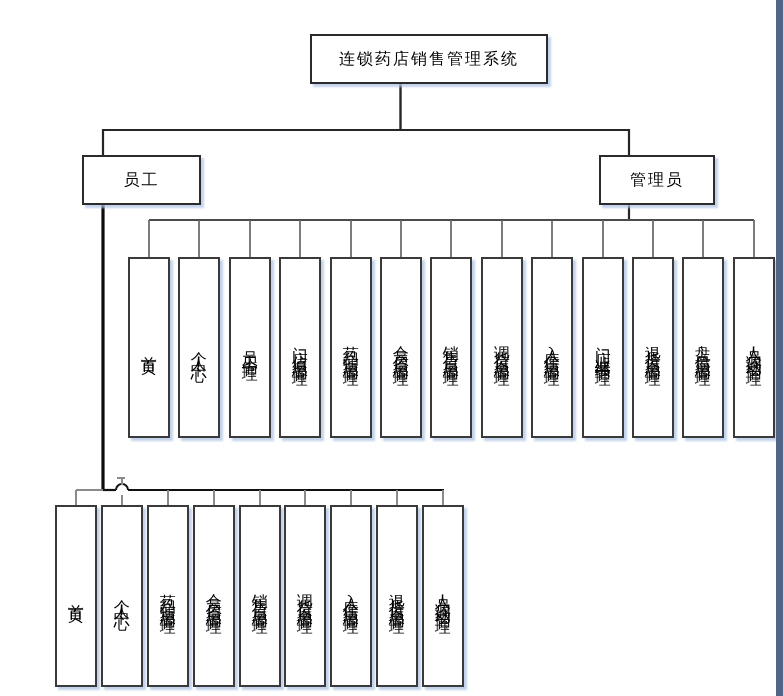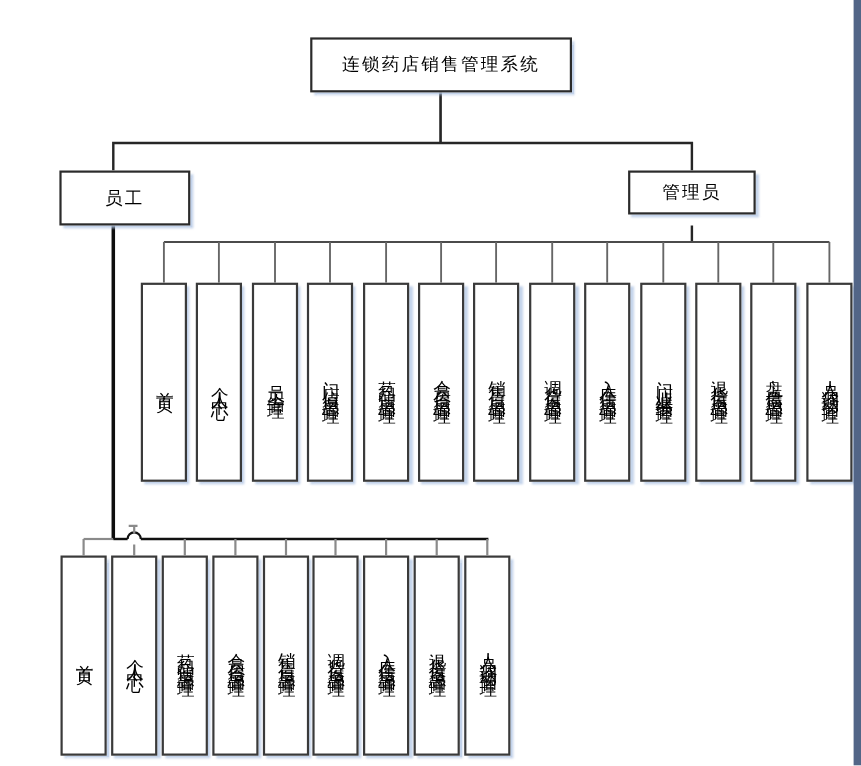--- a/index.html
+++ b/index.html
@@ -29,24 +29,25 @@
     align-items: center;
     justify-content: center;
     color: #000000;
     z-index: 2;
     box-sizing: border-box;
   }
   .hnode {
     font-size: 16px;
     letter-spacing: 2px;
     white-space: nowrap;
+    margin-left: 28px;
   }
   .root-node  { left: 282px; top: 34px;  width: 238px; height: 50px; }
   .emp-node   { left: 54px;  top: 155px; width: 119px;  height: 50px; }
-  .admin-node { left: 571px; top: 155px; width: 116px; height: 40px; }
+  .admin-node { left: 571px; top: 155px; width: 116px; height: 50px; }
   .vbox {
     border-color: #3a3a3a;
     width: 42px;
   }
   .mid { top: 257px; height: 181px; }
   .bot { top: 505px; height: 182px; }
   .vtext {
     writing-mode: vertical-rl;
     text-orientation: upright;
     font-size: 16px;

